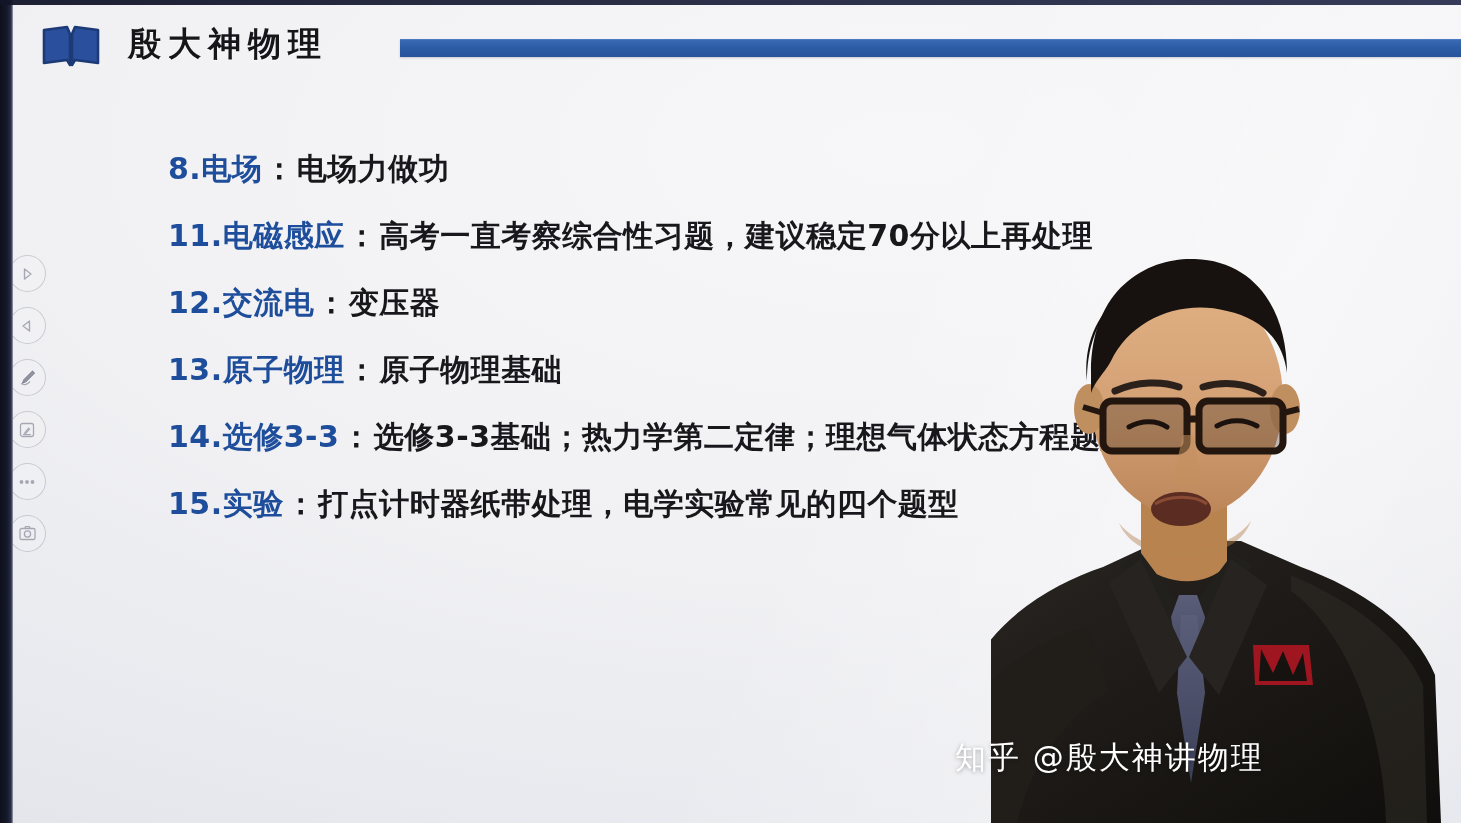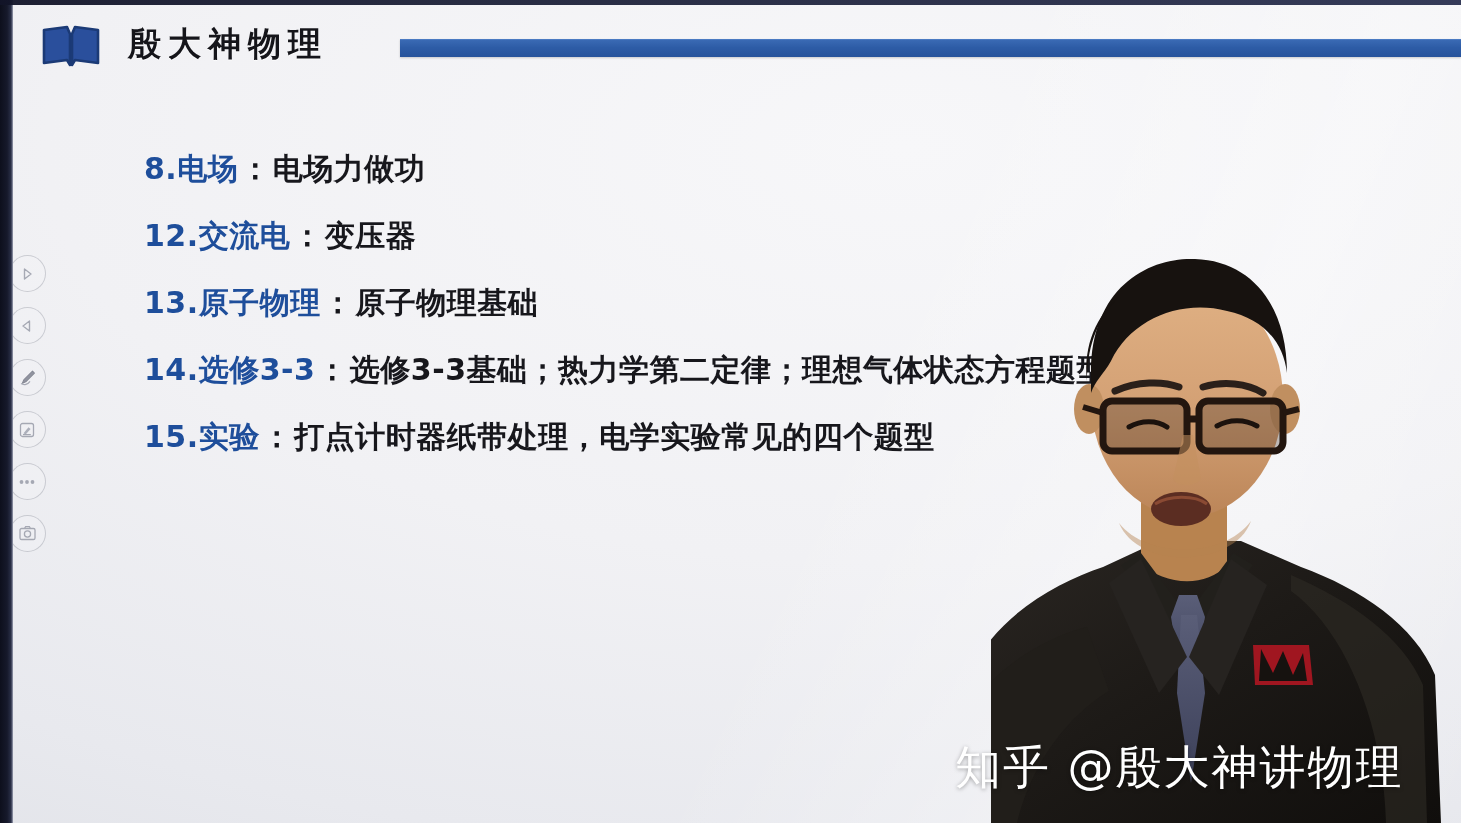--- a/index.html
+++ b/index.html
@@ -49,39 +49,39 @@
   }
   .tool-btn{
     width:35px;height:35px;border-radius:50%;
     border:1.4px solid rgba(120,124,138,.45);
     background:rgba(246,246,249,.34);
     display:flex;align-items:center;justify-content:center;
     opacity:.72;
   }
   .tool-btn svg{display:block;}
   
-  .slide-list{position:absolute;left:144px;top:135px;width:1200px;z-index:10;}
+  .slide-list{position:absolute;left:168px;top:135px;width:1200px;z-index:10;}
   .slide-line{
     height:67px;line-height:67px;white-space:nowrap;
     font-size:30px;font-weight:700;
     font-family:"DejaVu Sans","Liberation Sans",sans-serif;
     letter-spacing:.5px;
   }
   .ln-key{color:#1e4e9b;}
   .ln-sep{color:#16161b;padding:0 2px;}
   .ln-val{color:#17171c;}
   
   .presenter{
     position:absolute;right:0;bottom:0;width:470px;height:600px;z-index:25;
     pointer-events:none;
   }
   
   .watermark{
     position:absolute;left:955px;top:737px;z-index:50;
-    font-size:46px;font-weight:400;color:#ffffff;
+    font-size:31px;font-weight:400;color:#ffffff;
     font-family:"DejaVu Sans","Liberation Sans",sans-serif;
     letter-spacing:2px;white-space:nowrap;
     text-shadow:0 1px 4px rgba(0,0,0,.35);
   }
   
   .glare{
     position:absolute;left:13px;top:0;width:1448px;height:823px;z-index:5;
     background:linear-gradient(113deg,rgba(255,255,255,0) 55%,rgba(255,255,255,.35) 78%,rgba(255,255,255,0) 100%);
     pointer-events:none;
   }
@@ -153,20 +153,23 @@
   </div>
 
   <div class="slide-list">
 
     <div class="slide-line">
       <span class="ln-key">8.</span><span class="ln-key">电场</span><span class="ln-sep">：</span><span class="ln-val">电场力做功</span>
     </div>
 
 
 
+    <div class="slide-line">
+      <span class="ln-key">11.</span><span class="ln-key">电磁感应</span><span class="ln-sep">：</span><span class="ln-val">高考一直考察综合性习题，建议稳定70分以上再处理</span>
+    </div>
 
     <div class="slide-line">
       <span class="ln-key">12.</span><span class="ln-key">交流电</span><span class="ln-sep">：</span><span class="ln-val">变压器</span>
     </div>
 
     <div class="slide-line">
       <span class="ln-key">13.</span><span class="ln-key">原子物理</span><span class="ln-sep">：</span><span class="ln-val">原子物理基础</span>
     </div>
 
     <div class="slide-line">

